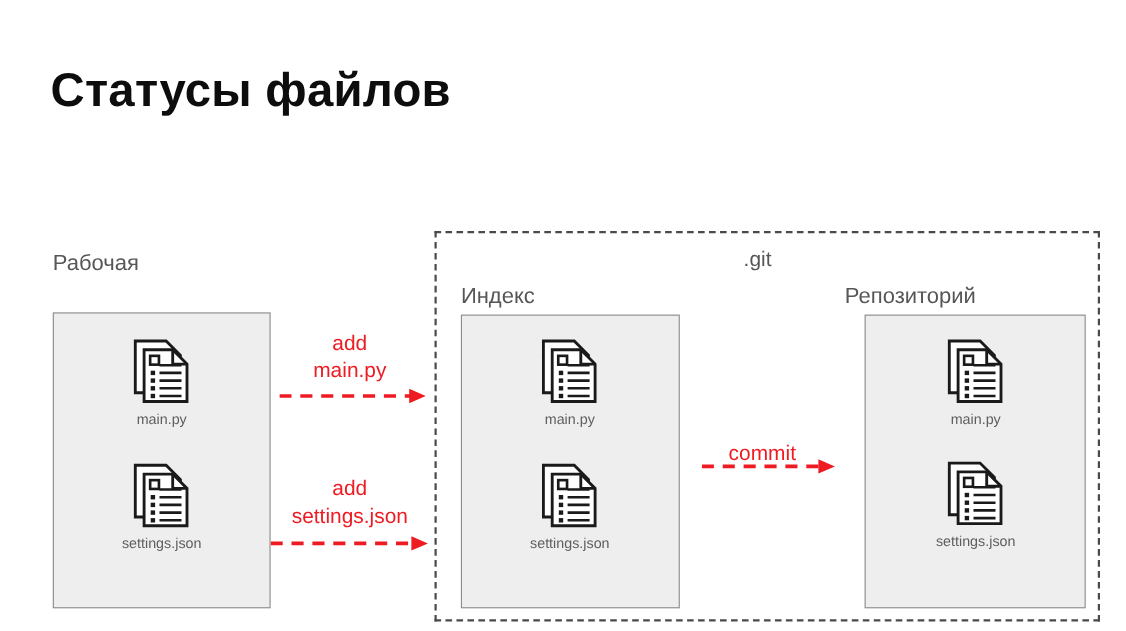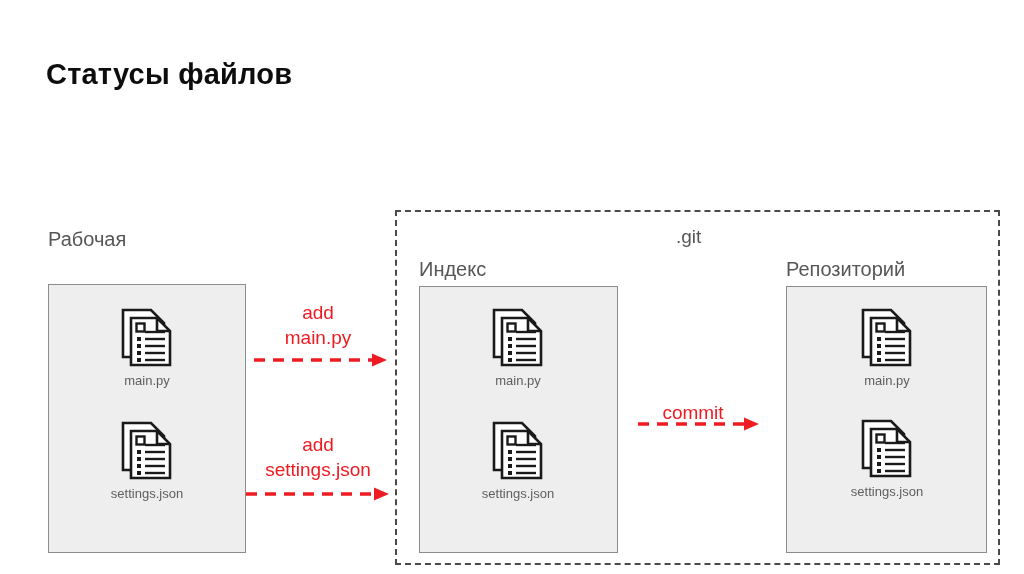--- a/index.html
+++ b/index.html
@@ -14,21 +14,21 @@
     overflow: hidden;
     font-family: "Liberation Sans", sans-serif;
     -webkit-font-smoothing: antialiased;
   }
 
   
   .slide-title {
     position: absolute;
     left: 46px;
     top: 58px;
-    font-size: 29px;
+    font-size: 43px;
     font-weight: bold;
     color: #0d0d0d;
     letter-spacing: 0.2px;
     white-space: nowrap;
   }
 
   
   .git-container {
     position: absolute;
     left: 395px;
@@ -52,21 +52,21 @@
   .col-heading {
     position: absolute;
     text-align: left;
     font-size: 20px;
     line-height: 26px;
     color: #565656;
     white-space: nowrap;
   }
   .col-heading.work   { left: 48px;  top: 226px; width: 198px; }
   .col-heading.index  { left: 419px; top: 256px; width: 199px; }
-  .col-heading.repo   { left: 786px; top: 256px; width: 201px; }
+  .col-heading.repo   { left: 768px; top: 256px; width: 201px; }
 
   
   .panel {
     position: absolute;
     background: #eeeeee;
     border: 1px solid #8c8c8c;
     box-sizing: border-box;
   }
   .panel.work  { left: 48px;  top: 284px; width: 198px; height: 269px; }
   .panel.index { left: 419px; top: 286px; width: 199px; height: 267px; }

